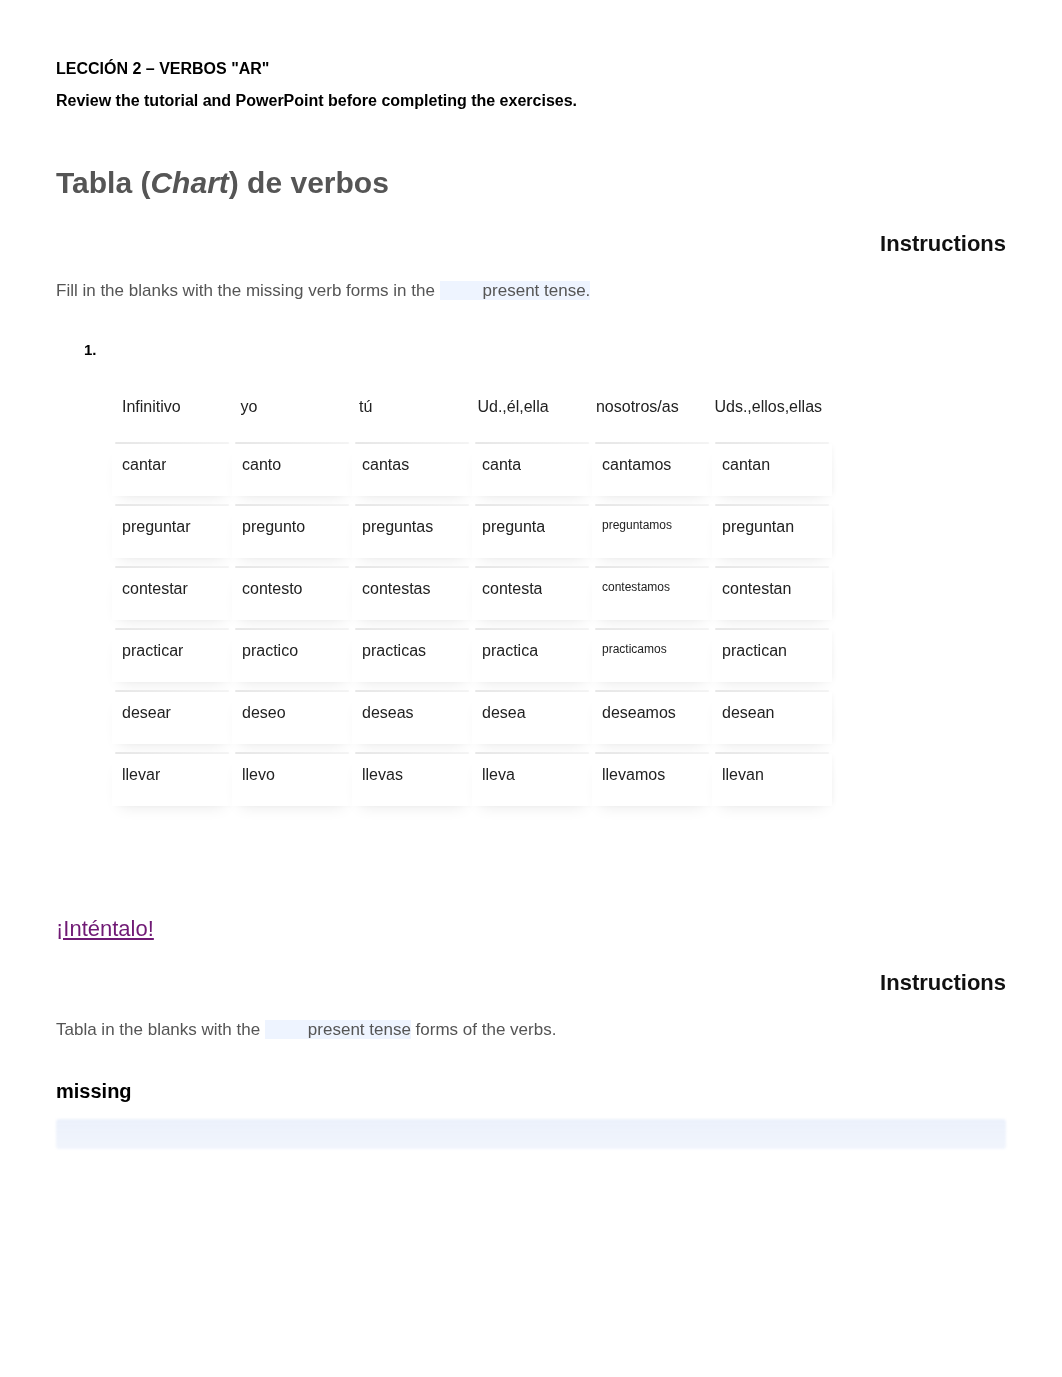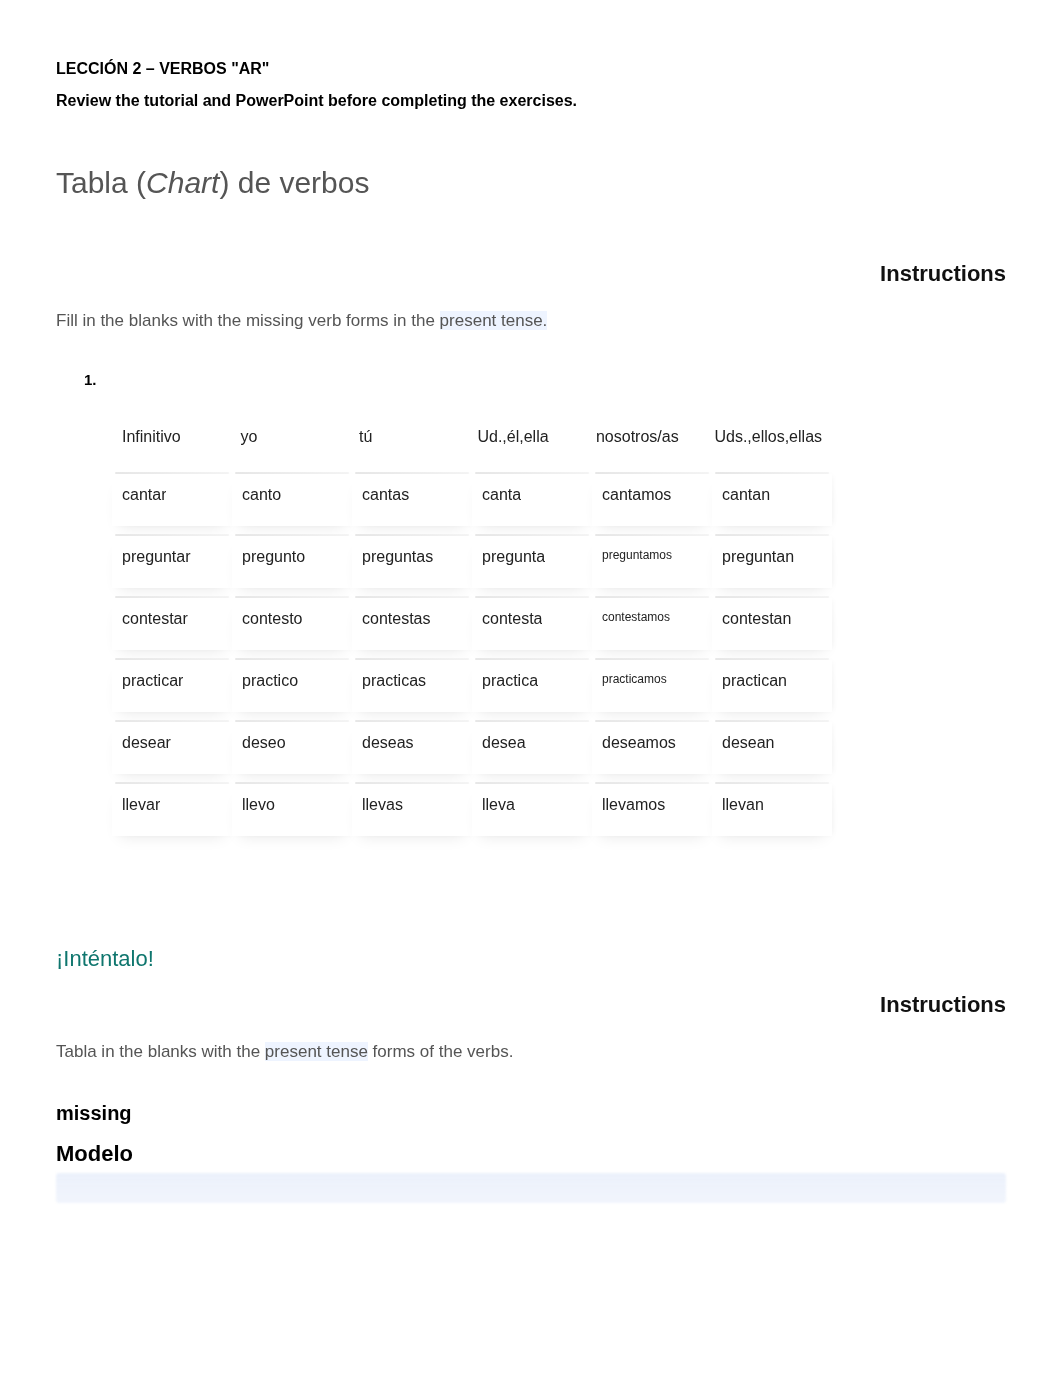--- a/index.html
+++ b/index.html
@@ -19,41 +19,42 @@
       font-weight: bold;
       margin-bottom: 14px;
     }
     .review-note {
       font-size: 16px;
       font-weight: bold;
       margin-bottom: 56px;
     }
     .section-heading {
       font-size: 30px;
-      font-weight: normal;
+      font-weight: bold;
       color: #555555;
-      margin-bottom: 61px;
+      margin-bottom: 31px;
     }
     .section-heading em {
       font-style: italic;
     }
     .instructions-heading {
       font-size: 22px;
       font-weight: bold;
       color: #111111;
       margin-bottom: 24px;
       text-align: right;
     }
     .instructions-text {
       font-size: 17px;
       color: #555555;
       margin-bottom: 40px;
     }
     .instructions-text .highlight {
       background: rgba(200, 220, 255, 0.3);
+      padding-left: 43px;
     }
     .list-number {
       font-size: 15px;
       font-weight: bold;
       margin-left: 28px;
       margin-bottom: 30px;
     }
     .verb-table {
       margin-left: 56px;
       width: 720px;
@@ -104,22 +105,23 @@
       right: 0;
       box-shadow: 0 8px 16px -8px rgba(0,0,0,0.10), 2px 0 6px -2px rgba(0,0,0,0.05);
       pointer-events: none;
     }
     .second-section {
       margin-top: 110px;
     }
     .second-heading {
       font-size: 22px;
       font-weight: normal;
-      color: #0f766e;
-      margin-bottom: 20px;
+      color: #701a75;
+      margin-bottom: 28px;
+      text-decoration: underline;
     }
     .verb-label {
       font-size: 20px;
       font-weight: bold;
       margin-top: 18px;
       margin-bottom: 16px;
     }
     .modelo-label {
       font-size: 22px;
       font-weight: bold;
@@ -222,15 +224,14 @@
   </div>
 </div>
 
 <div class="second-section">
   <h2 class="second-heading">¡Inténtalo!</h2>
   <h2 class="instructions-heading">Instructions</h2>
   <p class="instructions-text">
     <span>Tabla in the blanks with the </span><span class="highlight">present tense</span><span> forms of the verbs.</span>
   </p>
   <div class="verb-label">missing</div>
-  <div class="modelo-label">Modelo</div>
   <div class="blur-bar"></div>
 </div>
 
 </body></html>

